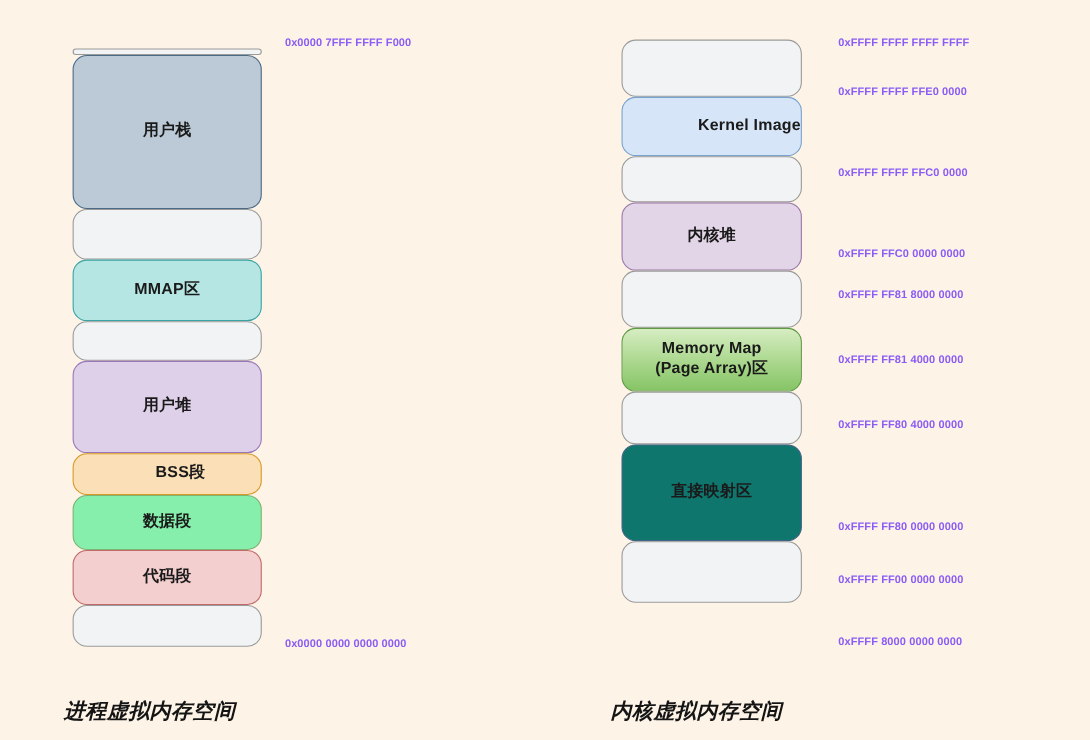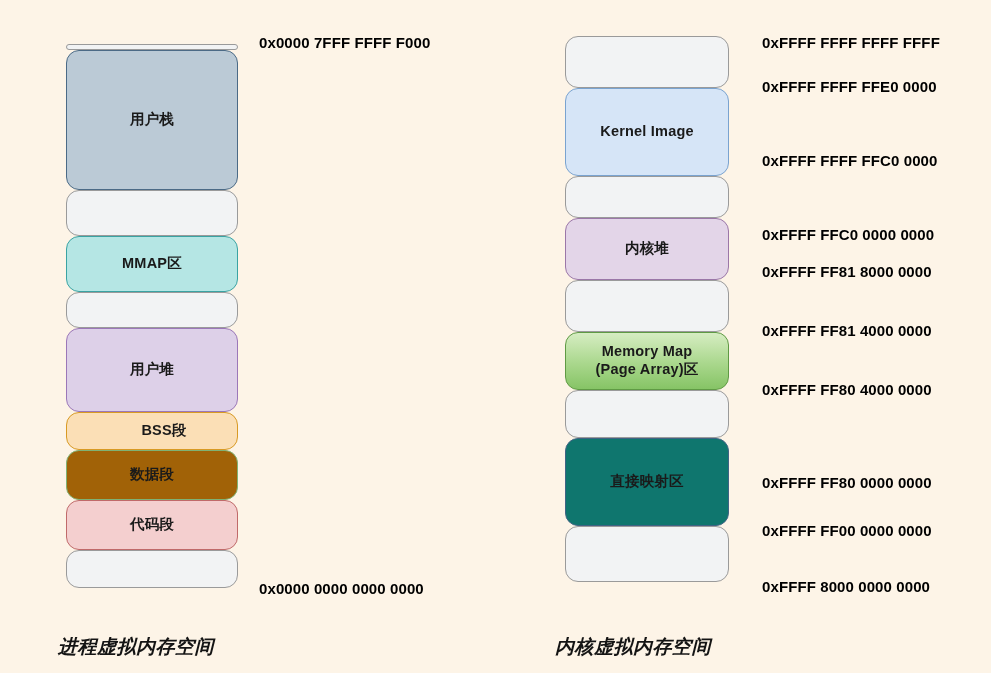--- a/index.html
+++ b/index.html
@@ -46,41 +46,41 @@
   .block.empty {
     background: #f2f3f4;
     border: 1px solid #9a9a9a;
   }
 
   
   .sk-stack  { background: #bbcad6; border: 1px solid #4b6a86; }
   .sk-mmap   { background: #b5e6e4; border: 1px solid #3aa3a3; }
   .sk-heap   { background: #ddd0e8; border: 1px solid #9b77b8; }
   .sk-bss    { background: #fbdfb6; border: 1px solid #d89a24; }
-  .sk-data   { background: #a16207; border: 1px solid #7fb274; text-align: right; }
+  .sk-data   { background: #86efac; border: 1px solid #7fb274; text-align: right; }
   .sk-text   { background: #f4cfcf; border: 1px solid #c06a6a; }
 
   
   .sk-kimage { background: #d6e5f7; border: 1px solid #7aa3d0; }
   .sk-kheap  { background: #e3d5e8; border: 1px solid #9b77a8; }
   .sk-memmap {
     background: linear-gradient(180deg, #d6edc2 0%, #a9d78c 55%, #86c466 100%);
     border: 1px solid #5f9a44;
   }
   .sk-direct { background: #0f766e; border: 1px solid #3f6384; }
 
   .block-label { pointer-events: none; }
   .block-label .l2 { display: block; }
 
   
   .addr {
     position: absolute;
-    font-size: 15px;
+    font-size: 10px;
     font-weight: bold;
-    color: #000000;
+    color: #8b5cf6;
     white-space: nowrap;
     letter-spacing: 0.1px;
   }
 
   
   .caption {
     position: absolute;
     font-size: 19px;
     font-weight: bold;
     font-style: italic;
@@ -122,21 +122,21 @@
     </div>
 
   <div class="addr" style="left:259px; top:34px;">0x0000 7FFF FFFF F000</div>
 
   <div class="addr" style="left:259px; top:580px;">0x0000 0000 0000 0000</div>
 
   <div class="caption left-cap">进程虚拟内存空间</div>
 
   <div class="diagram right" id="right-col">
       <div class="block empty" style="height: 52px;"></div>
-      <div class="block sk-kimage" style="height: 88px;">
+      <div class="block sk-kimage" style="height: 54px; justify-content: flex-end;">
         <span class="block-label">Kernel Image</span>
       </div>
       <div class="block empty" style="height: 42px;"></div>
       <div class="block sk-kheap" style="height: 62px;">
         <span class="block-label">内核堆</span>
       </div>
       <div class="block empty" style="height: 52px;"></div>
       <div class="block sk-memmap" style="height: 58px;">
         <span class="block-label">
           <span class="l2">Memory Map</span>

